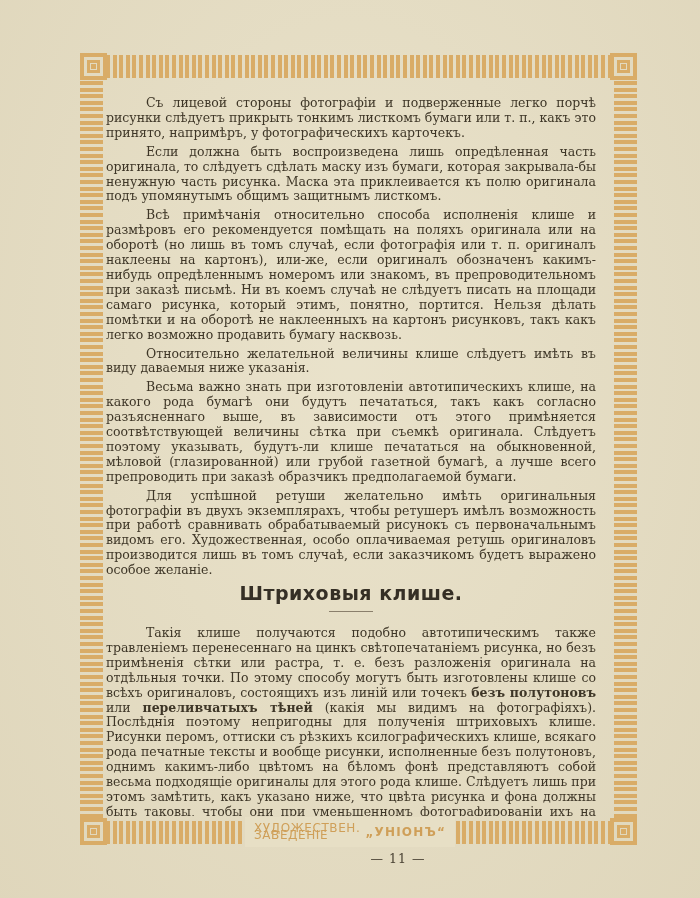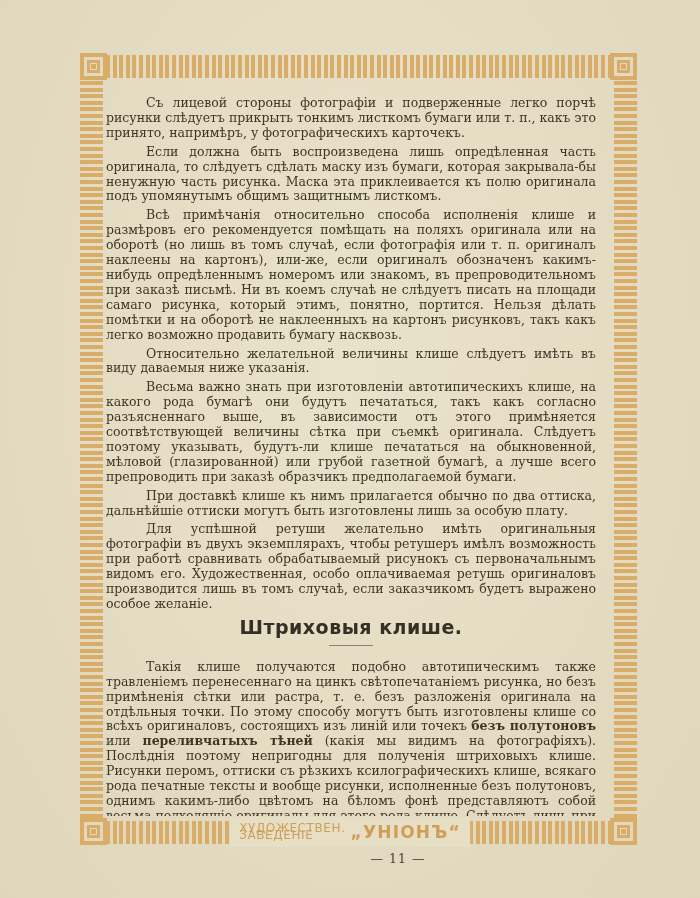--- a/index.html
+++ b/index.html
@@ -43,21 +43,21 @@
     position:absolute;top:817px;left:50%;transform:translateX(-50%);
     height:30px;background:var(--paper);display:flex;align-items:center;
     gap:5px;padding:0 9px;color:var(--tan-dark);white-space:nowrap;
   }
   .stamp-small{
     font-family:"DejaVu Sans","Liberation Sans",sans-serif;
     font-size:12px;font-weight:normal;line-height:7.5px;letter-spacing:.6px;
   }
   .stamp-title{
     font-family:"DejaVu Sans","Liberation Sans",sans-serif;
-    font-size:17px;font-weight:bold;letter-spacing:1.2px;
+    font-size:12px;font-weight:bold;letter-spacing:1.2px;
   }
   
   .content{
     position:absolute;left:102px;top:92px;width:498px;height:724px;overflow:hidden;
     color:var(--ink);font-size:12.5px;line-height:14.9px;
   }
   .content p{
     margin:4px;text-indent:40px;text-align:justify;
   }
   .content p b{font-weight:bold;}
@@ -111,21 +111,20 @@
   <div class="stamp-title">„УНІОНЪ“</div>
 </div>
 
 <main class="content">
   <div>
       <p><span>Съ лицевой стороны фотографіи и подверженные легко порчѣ рисунки слѣдуетъ прикрыть тонкимъ листкомъ бумаги или т. п., какъ это принято, напримѣръ, у фотографическихъ карточекъ.</span></p>
       <p><span>Если должна быть воспроизведена лишь опредѣленная часть оригинала, то слѣдуетъ сдѣлать маску изъ бумаги, которая закрывала-бы ненужную часть рисунка. Маска эта приклеивается къ полю оригинала подъ упомянутымъ общимъ защитнымъ листкомъ.</span></p>
       <p><span>Всѣ примѣчанія относительно способа исполненія клише и размѣровъ его рекомендуется помѣщать на поляхъ оригинала или на оборотѣ (но лишь въ томъ случаѣ, если фотографія или т. п. оригиналъ наклеены на картонъ), или-же, если оригиналъ обозначенъ какимъ-нибудь опредѣленнымъ номеромъ или знакомъ, въ препроводительномъ при заказѣ письмѣ. Ни въ коемъ случаѣ не слѣдуетъ писать на площади самаго рисунка, который этимъ, понятно, портится. Нельзя дѣлать помѣтки и на оборотѣ не наклеенныхъ на картонъ рисунковъ, такъ какъ легко возможно продавить бумагу насквозь.</span></p>
       <p><span>Относительно желательной величины клише слѣдуетъ имѣть въ виду даваемыя ниже указанія.</span></p>
       <p><span>Весьма важно знать при изготовленіи автотипическихъ клише, на какого рода бумагѣ они будутъ печататься, такъ какъ согласно разъясненнаго выше, въ зависимости отъ этого примѣняется соотвѣтствующей величины сѣтка при съемкѣ оригинала. Слѣдуетъ поэтому указывать, будутъ-ли клише печататься на обыкновенной, мѣловой (глазированной) или грубой газетной бумагѣ, а лучше всего препроводить при заказѣ образчикъ предполагаемой бумаги.</span></p>
-      <p><span>При доставкѣ клише къ нимъ прилагается обычно по два оттиска, дальнѣйшіе оттиски могутъ быть изготовлены лишь за особую плату.</span></p>
       <p><span>Для успѣшной ретуши желательно имѣть оригинальныя фотографіи въ двухъ экземплярахъ, чтобы ретушеръ имѣлъ возможность при работѣ сравнивать обрабатываемый рисунокъ съ первоначальнымъ видомъ его. Художественная, особо оплачиваемая ретушь оригиналовъ производится лишь въ томъ случаѣ, если заказчикомъ будетъ выражено особое желаніе.</span></p>
     </div>
   <h2 class="section-heading">Штриховыя клише.</h2>
   <div class="heading-divider"></div>
   <div>
       <p><span>Такія клише получаются подобно автотипическимъ также травленіемъ перенесеннаго на цинкъ свѣтопечатаніемъ рисунка, но безъ примѣненія сѣтки или растра, т. е. безъ разложенія оригинала на отдѣльныя точки. По этому способу могутъ быть изготовлены клише со всѣхъ оригиналовъ, состоящихъ изъ линій или точекъ </span><b>безъ полутоновъ</b><span> или </span><b>переливчатыхъ тѣней</b><span> (какія мы видимъ на фотографіяхъ). Послѣднія поэтому непригодны для полученія штриховыхъ клише. Рисунки перомъ, оттиски съ рѣзкихъ ксилографическихъ клише, всякаго рода печатные тексты и вообще рисунки, исполненные безъ полутоновъ, однимъ какимъ-либо цвѣтомъ на бѣломъ фонѣ представляютъ собой весьма подходящіе оригиналы для этого рода клише. Слѣдуетъ лишь при этомъ замѣтить, какъ указано ниже, что цвѣта рисунка и фона должны быть таковы, чтобы они при уменьшенномъ фотографированіи ихъ на свѣточувствительную пластинку не сливались. Кромѣ того, слѣдуетъ еще принять во вниманіе, что голубой или</span></p>
     </div>
 </main>
 
 <div class="page-number">— 11 —</div>

